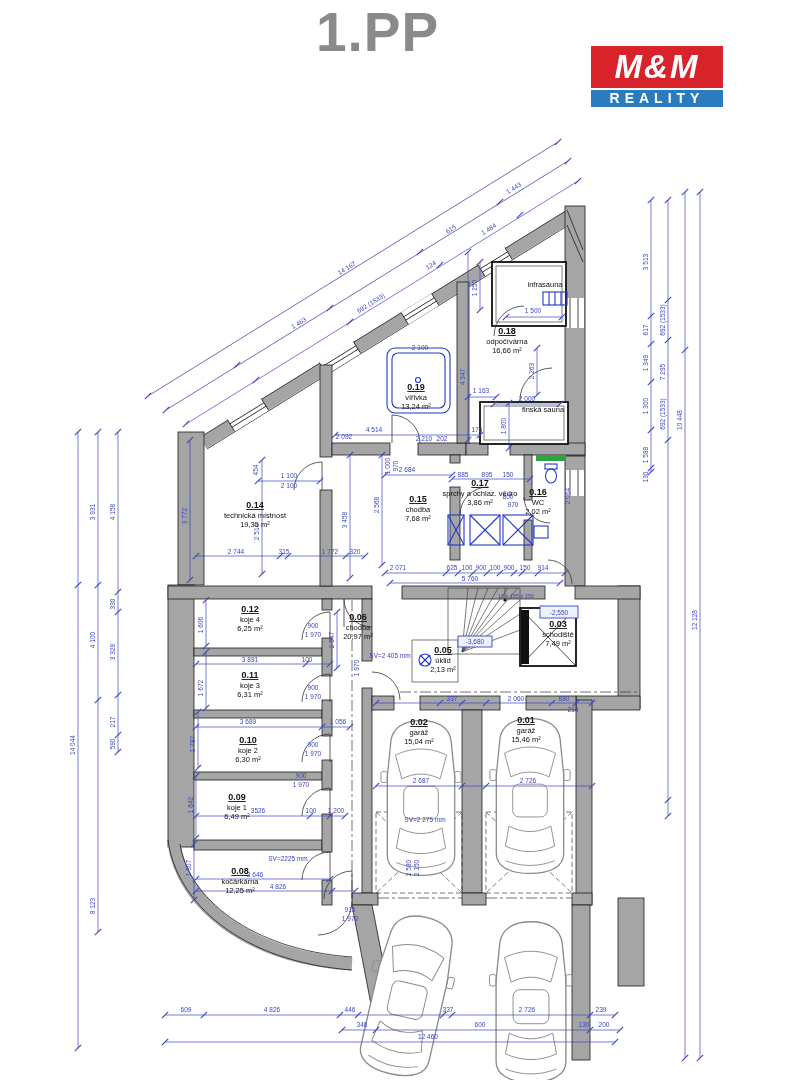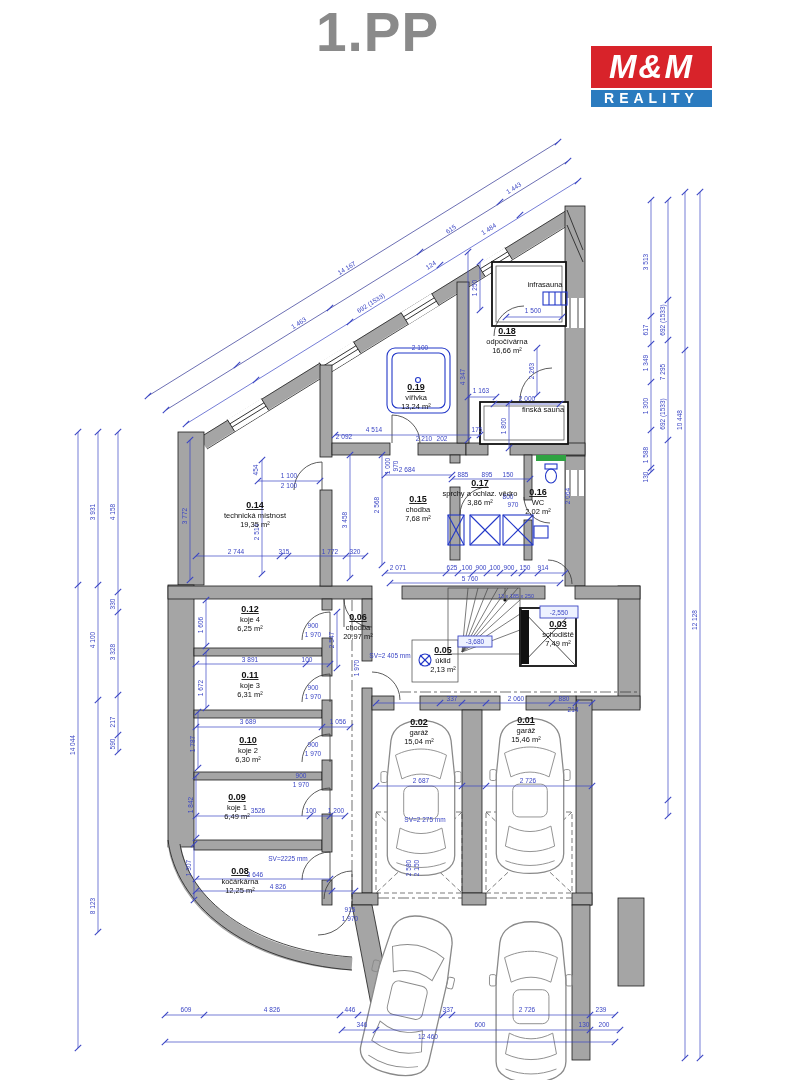--- a/index.html
+++ b/index.html
@@ -1,19 +1,19 @@
 <!DOCTYPE html>
 <html><head>
 <meta charset="utf-8">
 <style>
   html,body{margin:0;padding:0;background:#fff;}
   .page{position:relative;width:790px;height:1080px;background:#fff;overflow:hidden;
         font-family:"Liberation Sans",sans-serif;}
   .title{position:absolute;left:316px;top:0;font-size:55px;font-weight:bold;color:#8a8a8a;letter-spacing:1px;}
-  .logo{position:absolute;left:591px;top:46px;width:121px;}
+  .logo{position:absolute;left:591px;top:46px;width:132px;}
   .logo-top{background:#d8232a;color:#fff;font-weight:800;font-style:italic;
             font-size:33px;text-align:center;height:42px;line-height:42px;letter-spacing:2px;}
   .logo-bottom{background:#2b7bbf;color:#fff;font-weight:bold;font-size:14px;text-align:center;
             height:17px;line-height:17px;letter-spacing:5px;margin-top:2px;}
   svg text{font-family:"Liberation Sans",sans-serif;}
   .wall{fill:#a5a5a5;stroke:#1c1c1c;stroke-width:0.8;}
   .wline{stroke:#1c1c1c;stroke-width:0.8;fill:none;}
   .dimline{stroke:#3a45c4;stroke-width:0.7;fill:none;}
   .dimline.k{stroke:#2c3192;}
   .tick{stroke:#3a45c4;stroke-width:1.1;fill:none;}

